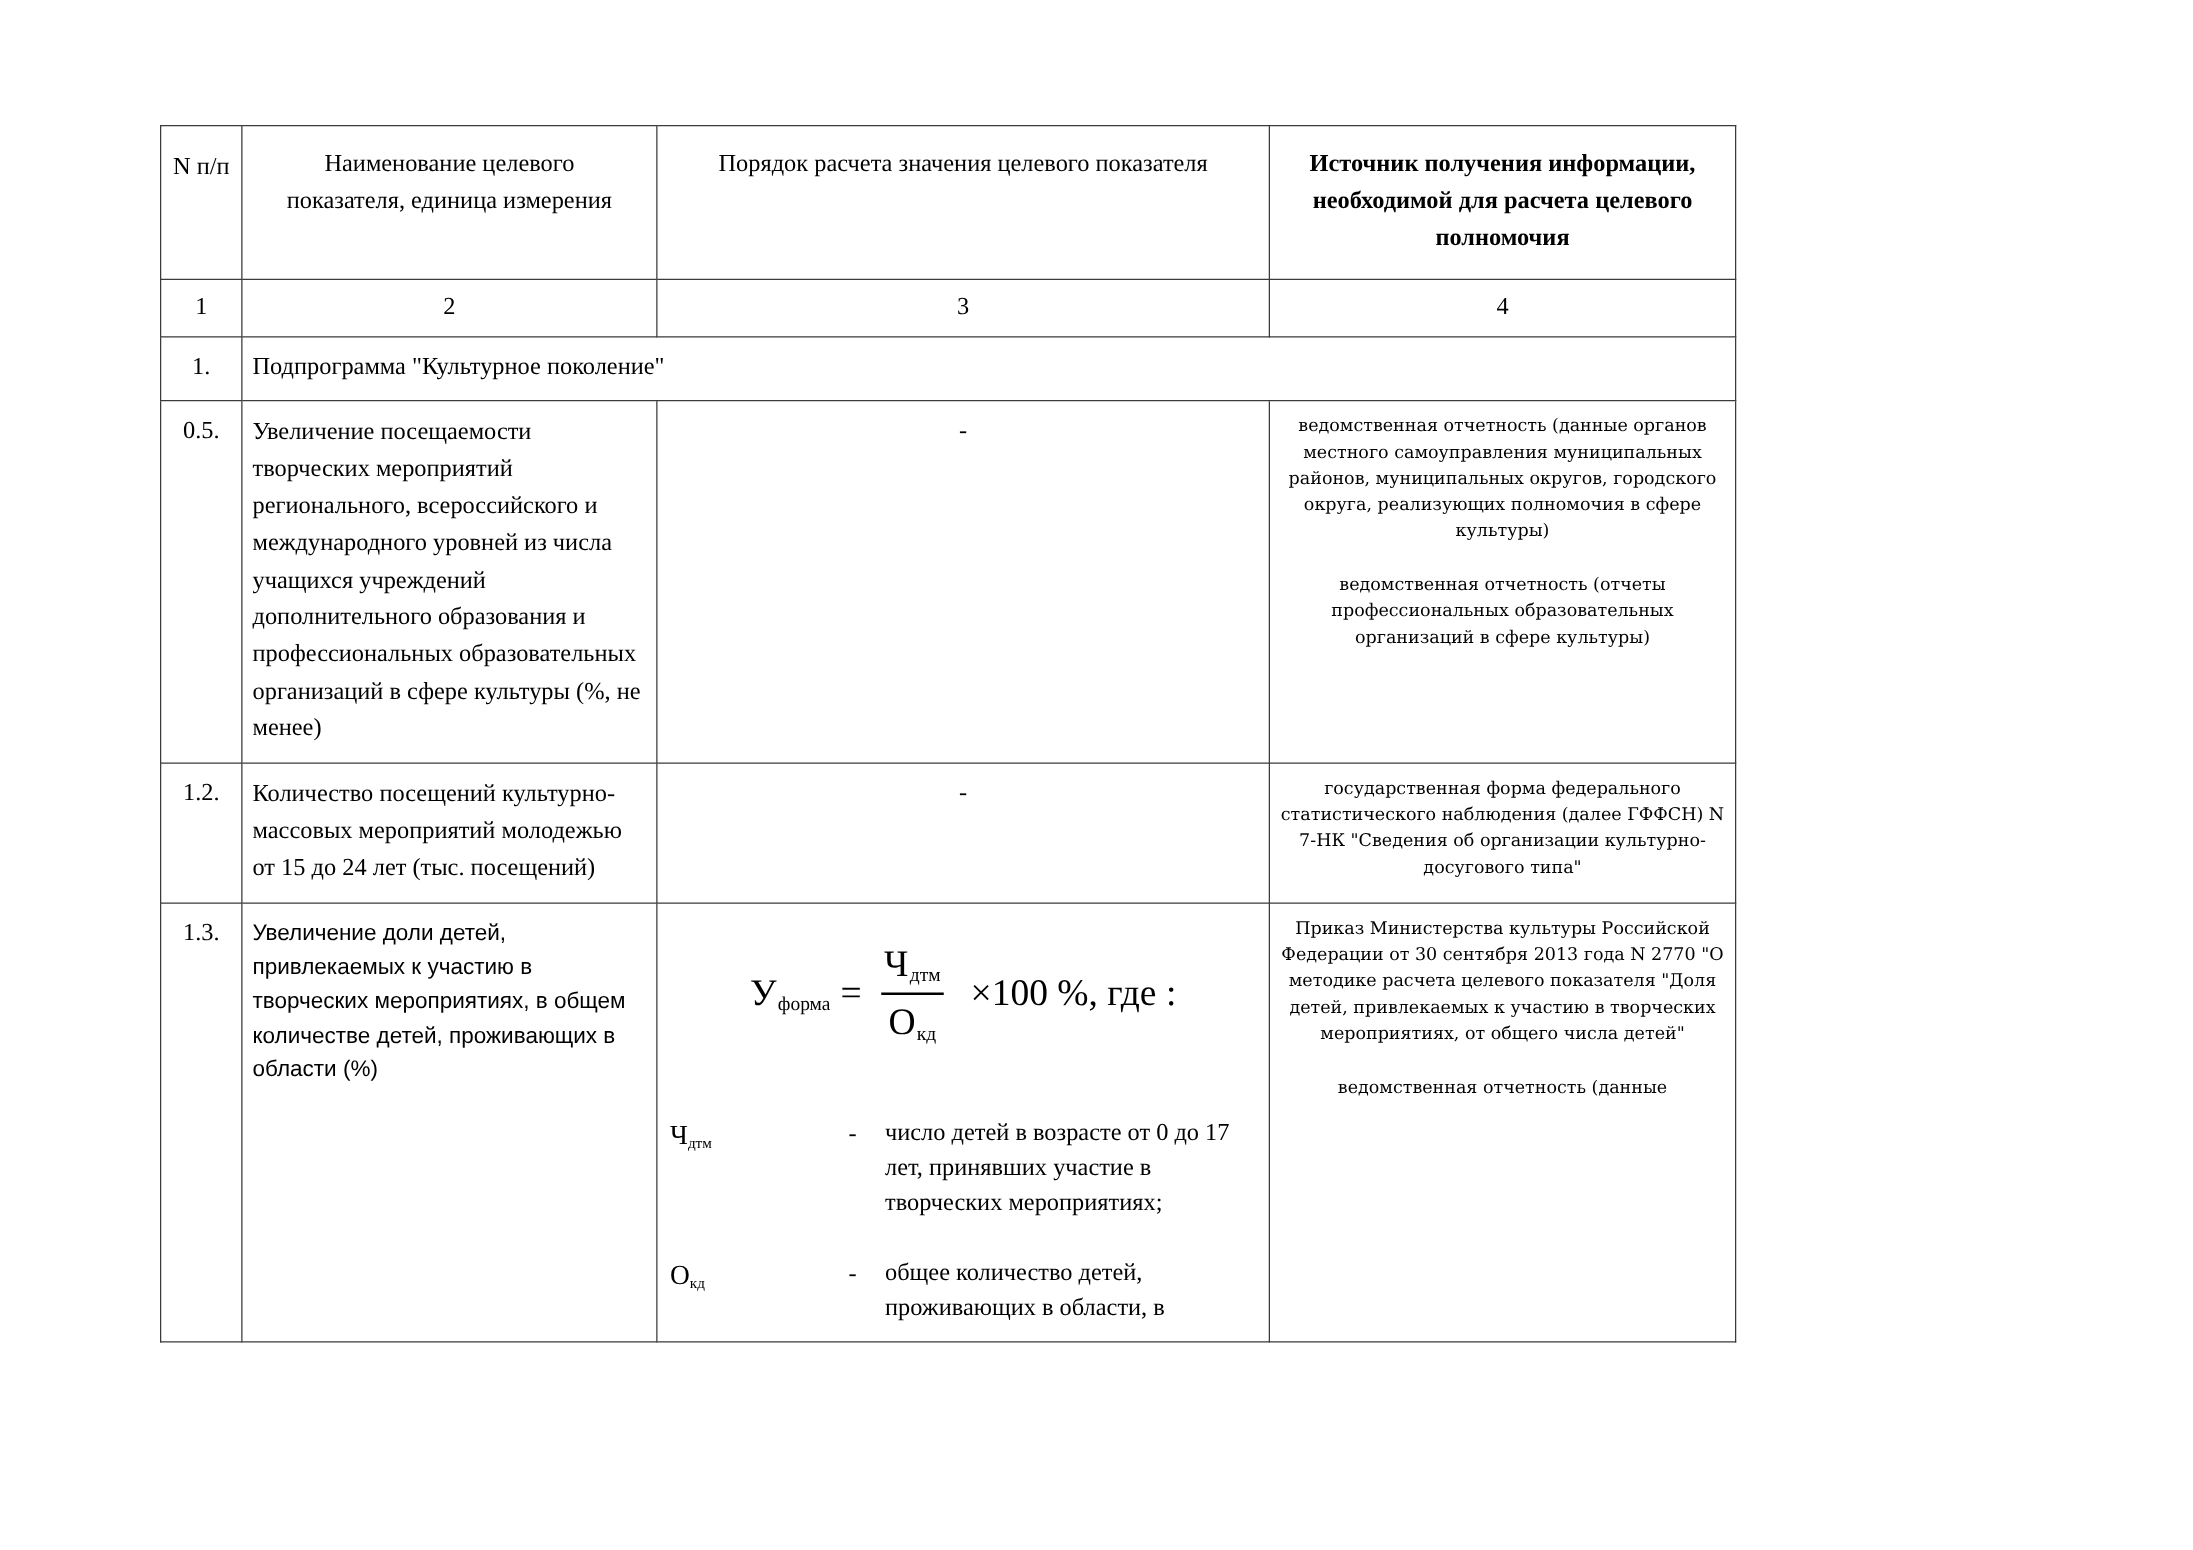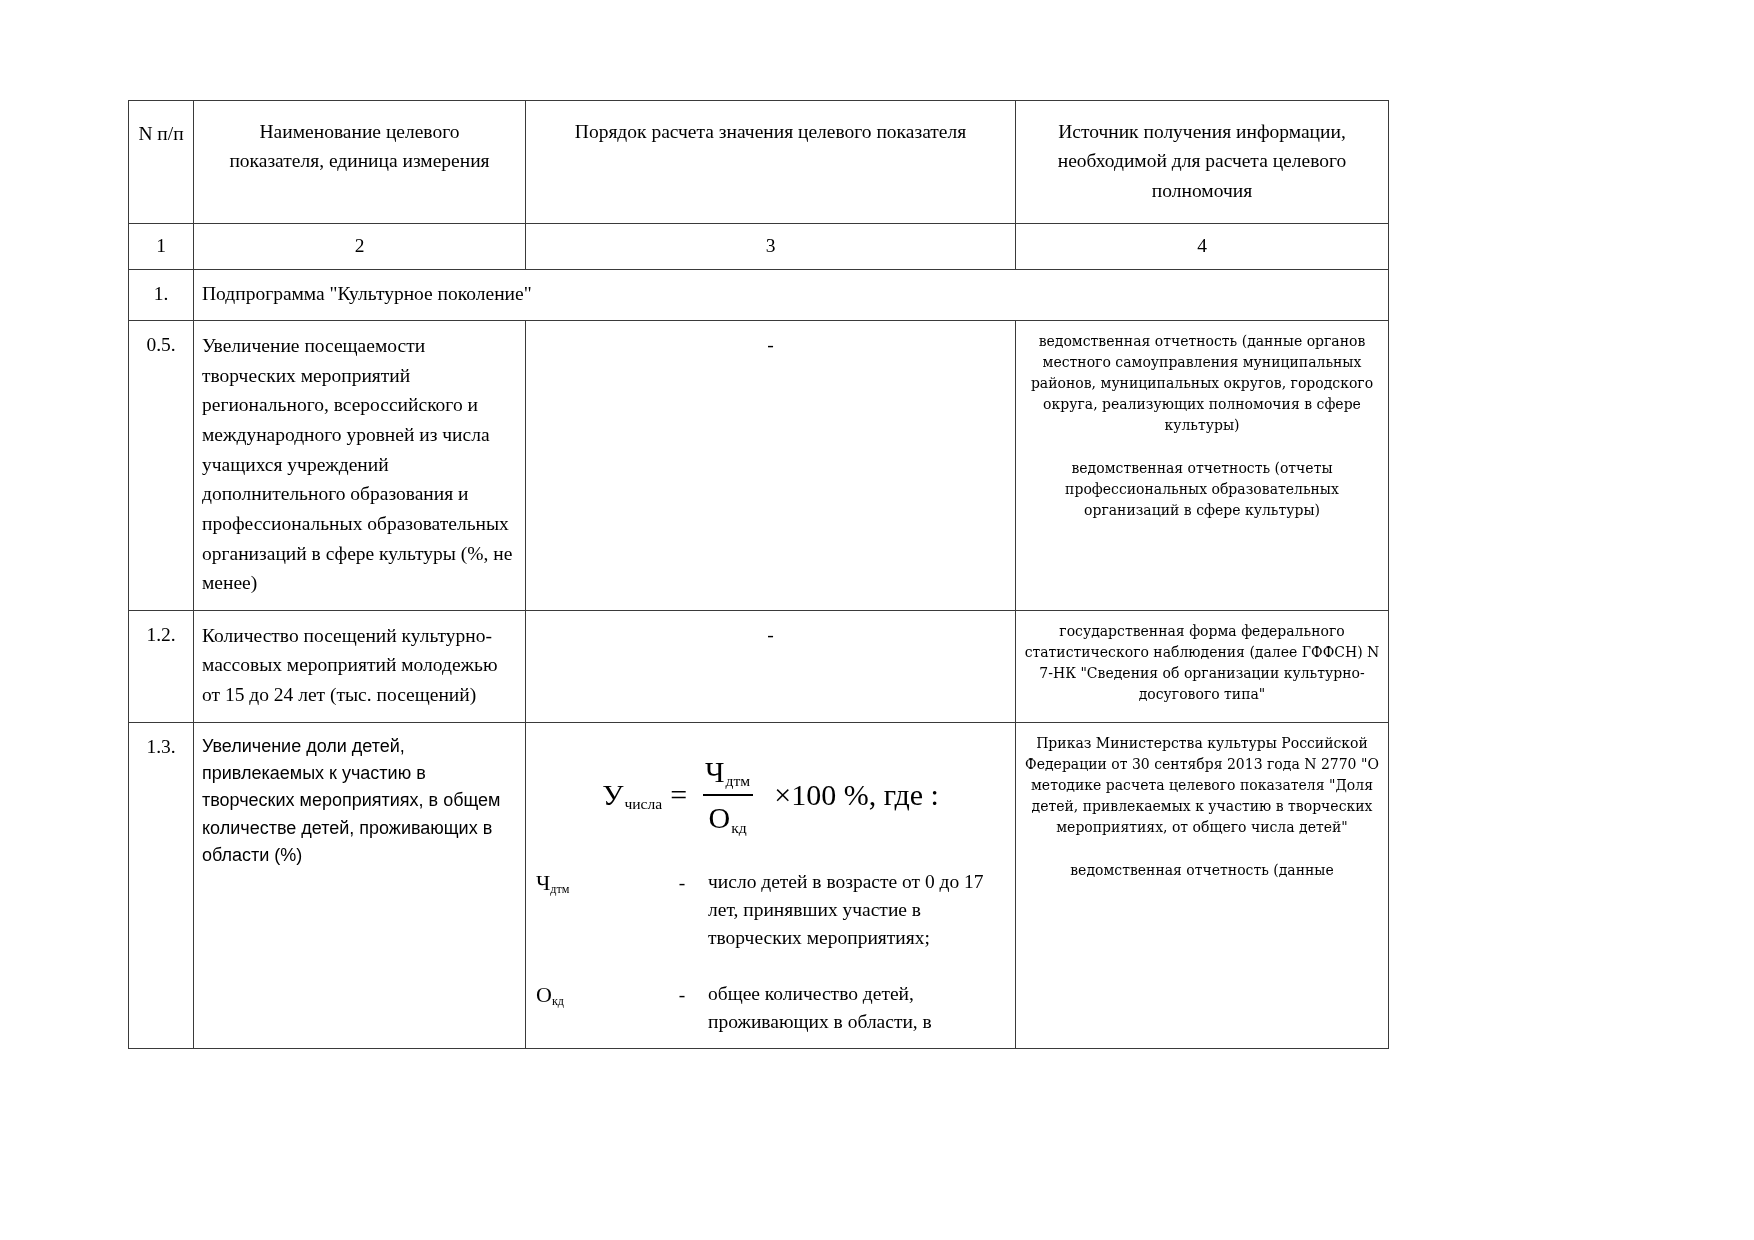--- a/index.html
+++ b/index.html
@@ -31,21 +31,21 @@
   .doc-table td {
     border: 1px solid #3a3a3a;
     vertical-align: top;
     padding: 10px 8px 12px 8px;
     font-size: 19.5px;
     line-height: 1.42;
   }
   .col-num    { width: 65px; }
   .col-name   { width: 332px; }
   .col-order  { width: 490px; }
-  .col-source { width: 373px; }
+  .col-source { width: 373px; font-weight: bold; }
 
   
   tr.head td {
     text-align: center;
     padding-top: 16px;
     padding-bottom: 18px;
     font-size: 19.5px;
     line-height: 1.5;
   }
   tr.head td.col-num { padding-top: 18px; }
@@ -120,21 +120,21 @@
     align-items: center;
     margin: 0 4px;
     vertical-align: middle;
   }
   .frac .num { padding: 0 6px 1px 6px; }
   .frac .den { padding: 1px 6px 0 6px; border-top: 2px solid #000; }
   .eq { margin: 0 8px; }
   .tail { margin-left: 14px; }
 
   .deflist {
-    margin-top: 21px;
+    margin-top: 46px;
     padding-left: 2px;
   }
   .defrow {
     display: flex;
     align-items: flex-start;
     margin-bottom: 26px;
     font-size: 19.5px;
     line-height: 1.45;
   }
   .defrow:last-child { margin-bottom: 0; }
@@ -230,21 +230,21 @@
       <tr>
         <td class="c-num">1.3.</td>
         <td>
           <div class="name-text wide">Увеличение доли детей, привлекаемых к участию в творческих мероприятиях, в общем количестве детей, проживающих в области (%)</div>
         </td>
         <td>
           <div class="formula-wrap">
             <span class="formula">
               <span class="var">
                   <span>У</span>
-                  <span class="sub">числа</span>
+                  <span class="sub">форма</span>
                 </span>
               <span class="eq">=</span>
               <span class="frac">
                 <span class="num var">
                     <span>Ч</span>
                     <span class="sub">дтм</span>
                   </span>
                 <span class="den var">
                     <span>О</span>
                     <span class="sub">кд</span>

